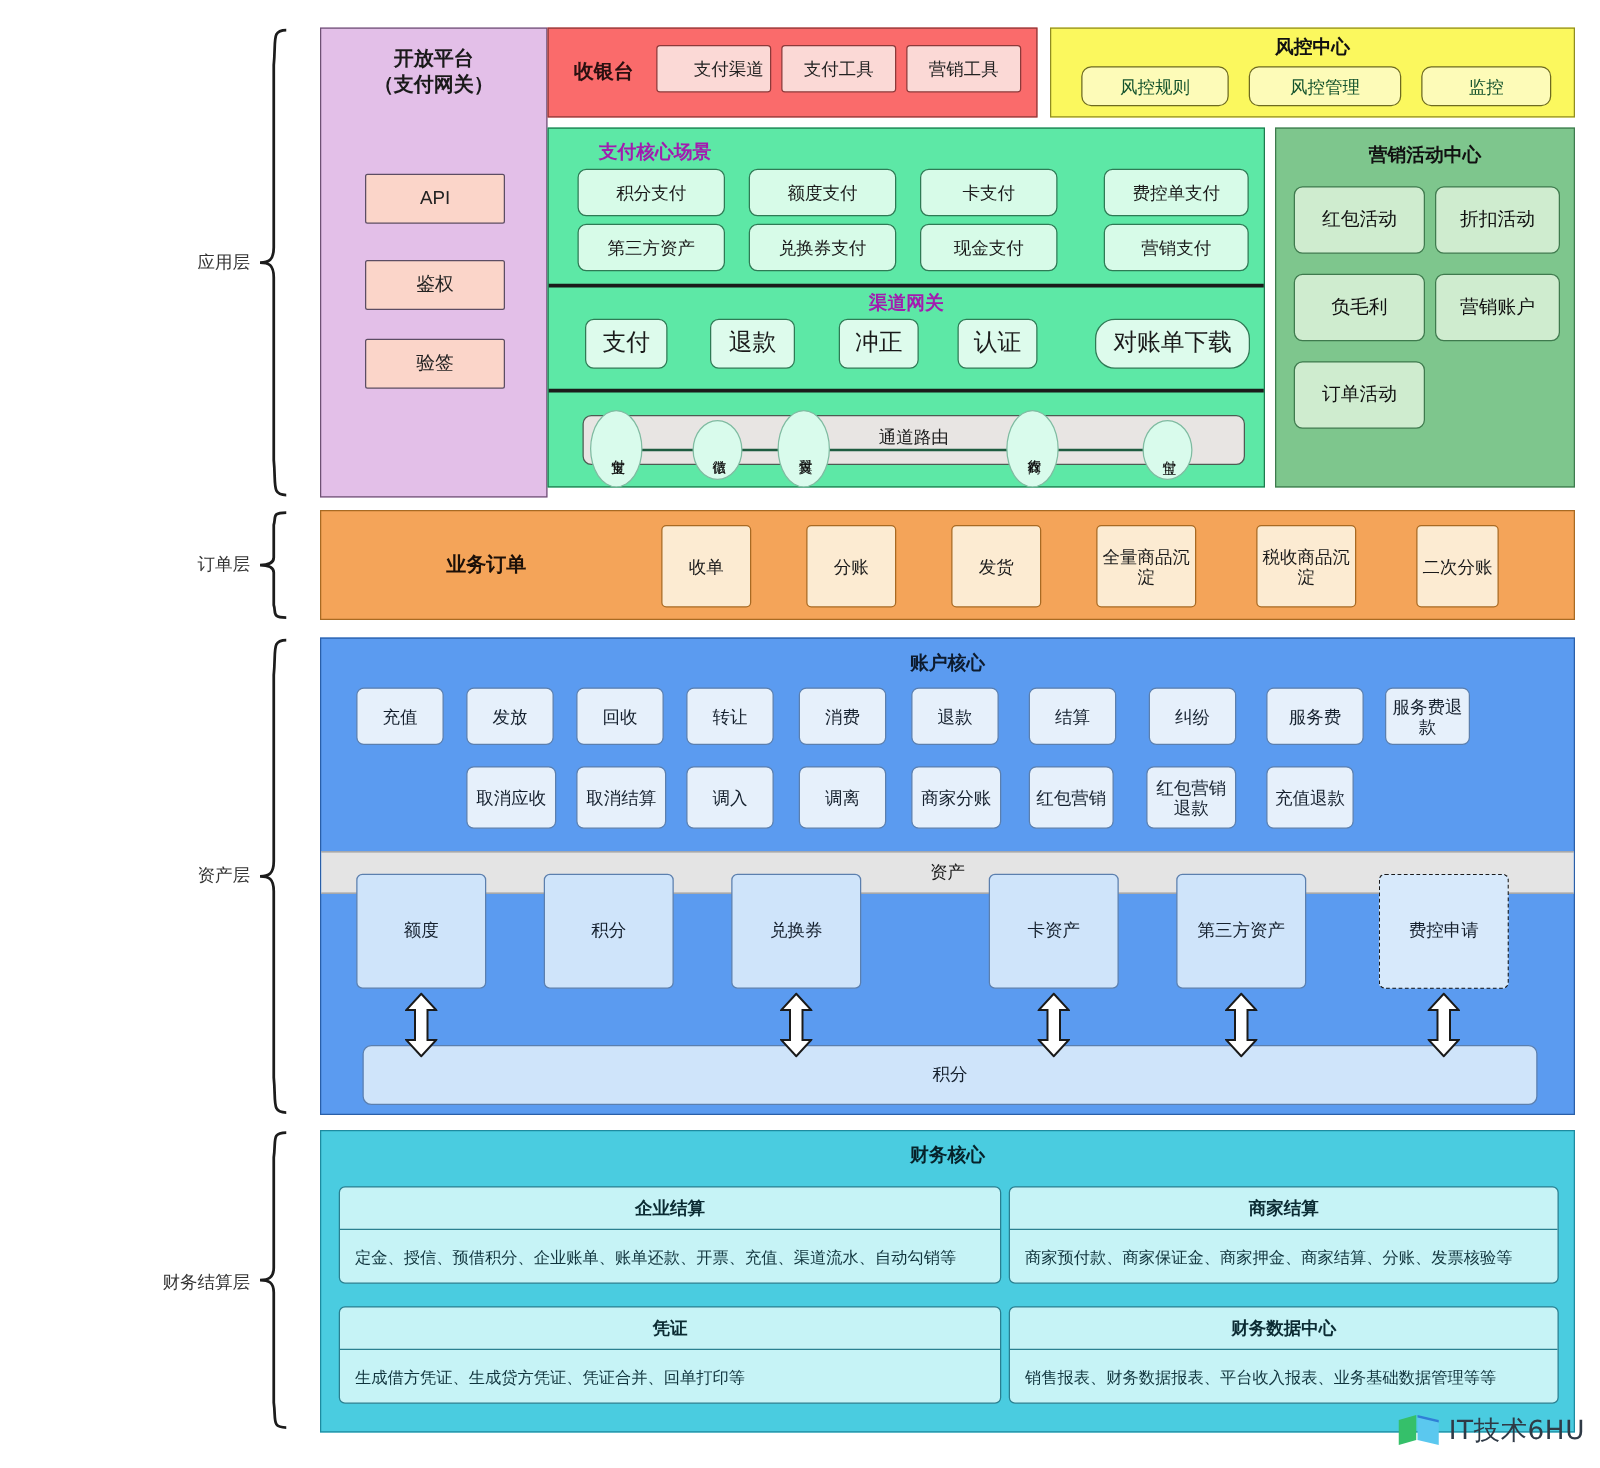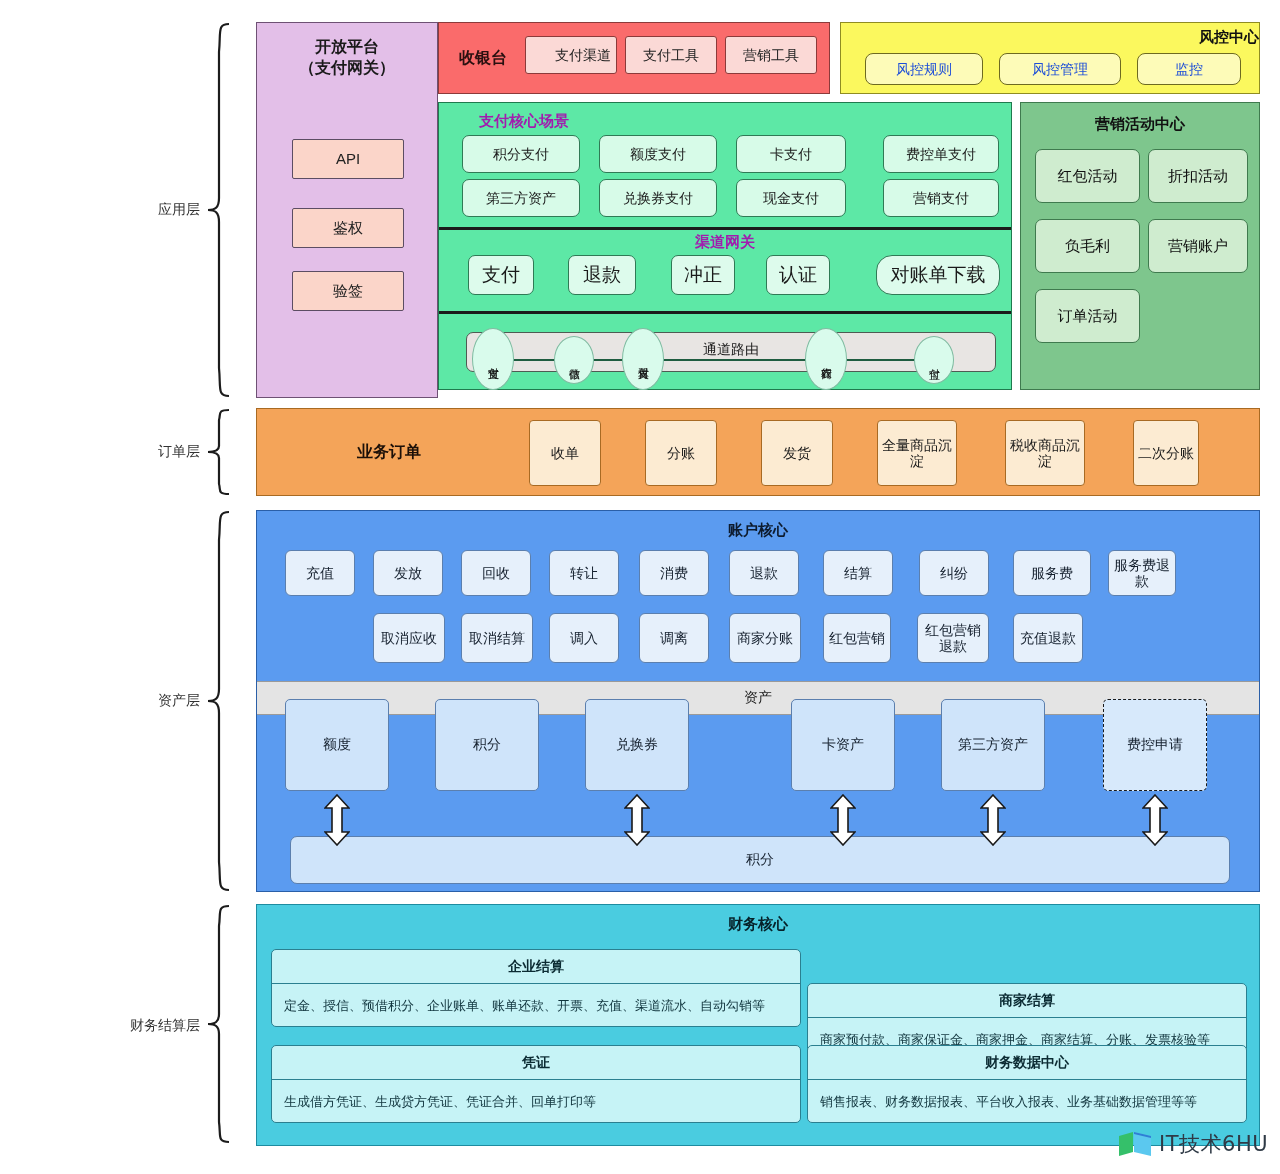--- a/index.html
+++ b/index.html
@@ -68,24 +68,24 @@
   }
   .cashier-chip{
     background:#fbd9d6; border:1.5px solid #8c3a3a; border-radius:3px;
     top:13px; height:38px; font-size:14px; color:#222;
   }
 
   #risk{
     left:840px; top:22px; width:420px; height:72px;
     background:#fbf85e; border:1.5px solid #8f8c22;
   }
-  #risk .title{ font-size:15px; margin-top:5px; color:#111;text-align:right; }
+  #risk .title{ font-size:15px; margin-top:5px; color:#111; }
   .risk-chip{
     background:#fdfbb8; border:1.5px solid #6d6a20; border-radius:8px;
-    top:30px; height:32px; font-size:14px; color:#1d4ed8;
+    top:30px; height:32px; font-size:14px; color:#14532d;
   }
 
   #pay-core{
     left:438px; top:102px; width:574px; height:288px;
     background:#5de8a6; border:1.5px solid #1f7a4e;
   }
   #pay-core .sec-title{
     position:absolute; font-weight:bold; font-size:15px; color:#a21caf;
   }
   .pc-chip{
@@ -368,21 +368,21 @@
     <div id="points-bar">积分</div>
   </div>
 
   <div class="block" id="finance">
     <div class="title">财务核心</div>
 
     <div class="fin-card" style="left:14px; top:44px; width:530px; height:78px;">
       <div class="fc-head">企业结算</div>
       <div class="fc-body">定金、授信、预借积分、企业账单、账单还款、开票、充值、渠道流水、自动勾销等</div>
     </div>
-    <div class="fin-card" style="left:550px; top:44px; width:440px; height:78px;margin-top:34px;">
+    <div class="fin-card" style="left:550px; top:44px; width:440px; height:78px;">
       <div class="fc-head">商家结算</div>
       <div class="fc-body">商家预付款、商家保证金、商家押金、商家结算、分账、发票核验等</div>
     </div>
     <div class="fin-card" style="left:14px; top:140px; width:530px; height:78px;">
       <div class="fc-head">凭证</div>
       <div class="fc-body">生成借方凭证、生成贷方凭证、凭证合并、回单打印等</div>
     </div>
     <div class="fin-card" style="left:550px; top:140px; width:440px; height:78px;">
       <div class="fc-head">财务数据中心</div>
       <div class="fc-body">销售报表、财务数据报表、平台收入报表、业务基础数据管理等等</div>

